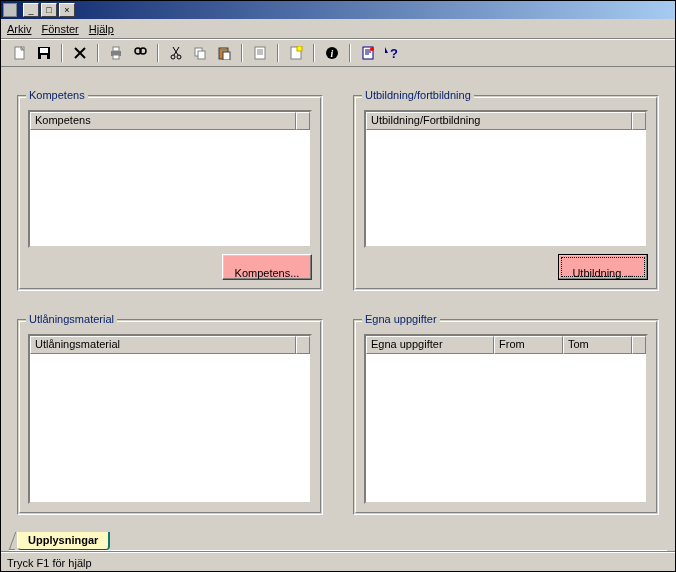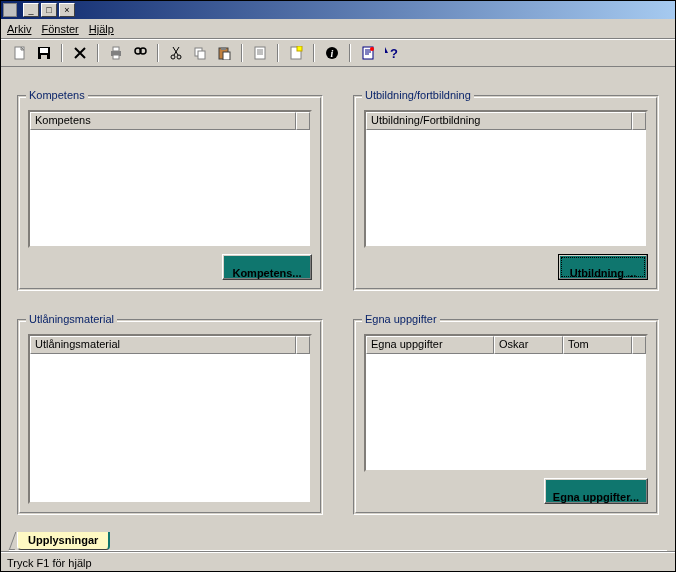--- a/index.html
+++ b/index.html
@@ -147,29 +147,28 @@
 .col-flex { flex: 1; }
 .list-body { flex: 1; background: #fff; }
 .panel-btn-row {
   display: flex;
   justify-content: flex-end;
   margin-top: 6px;
 }
 .btn {
   min-width: 90px;
   height: 22px;
-  background: #0f766e;
+  background: #fca5a5;
   border: 1px solid;
   border-color: #fff #404040 #404040 #fff;
   box-shadow: inset -1px -1px 0 #808080, inset 1px 1px 0 #d4d0c8;
   font-size: 11px;
   font-family: inherit;
   padding: 12px 8px;
   cursor: default;
-  font-weight: bold;
 }
 .btn-focused {
   outline: 1px dotted #000;
   outline-offset: -4px;
   border: 1px solid #000;
 }
 .tabbar {
   height: 22px;
   margin-top: 4px;
   position: relative;
@@ -361,29 +360,26 @@
           <div class="list-body"></div>
         </div>
       </div>
 
       <div class="fieldset">
         <div class="fieldset-inner-border"></div>
         <div class="legend">Egna uppgifter</div>
         <div class="listbox">
           <div class="list-headers">
             <div class="col-head" style="flex:2">Egna uppgifter</div>
-            <div class="col-head" style="flex:1">Oskar</div>
+            <div class="col-head" style="flex:1">From</div>
             <div class="col-head" style="flex:1">Tom</div>
             <div class="col-head" style="width:14px"></div>
           </div>
           <div class="list-body"></div>
         </div>
-        <div class="panel-btn-row">
-          <button class="btn">Egna uppgifter...</button>
-        </div>
       </div>
 
     </div>
 
     <div class="tabbar">
       <div class="tab-left-edge"></div>
       <div class="tab-fold">Upplysningar</div>
     </div>
   </div>
 

